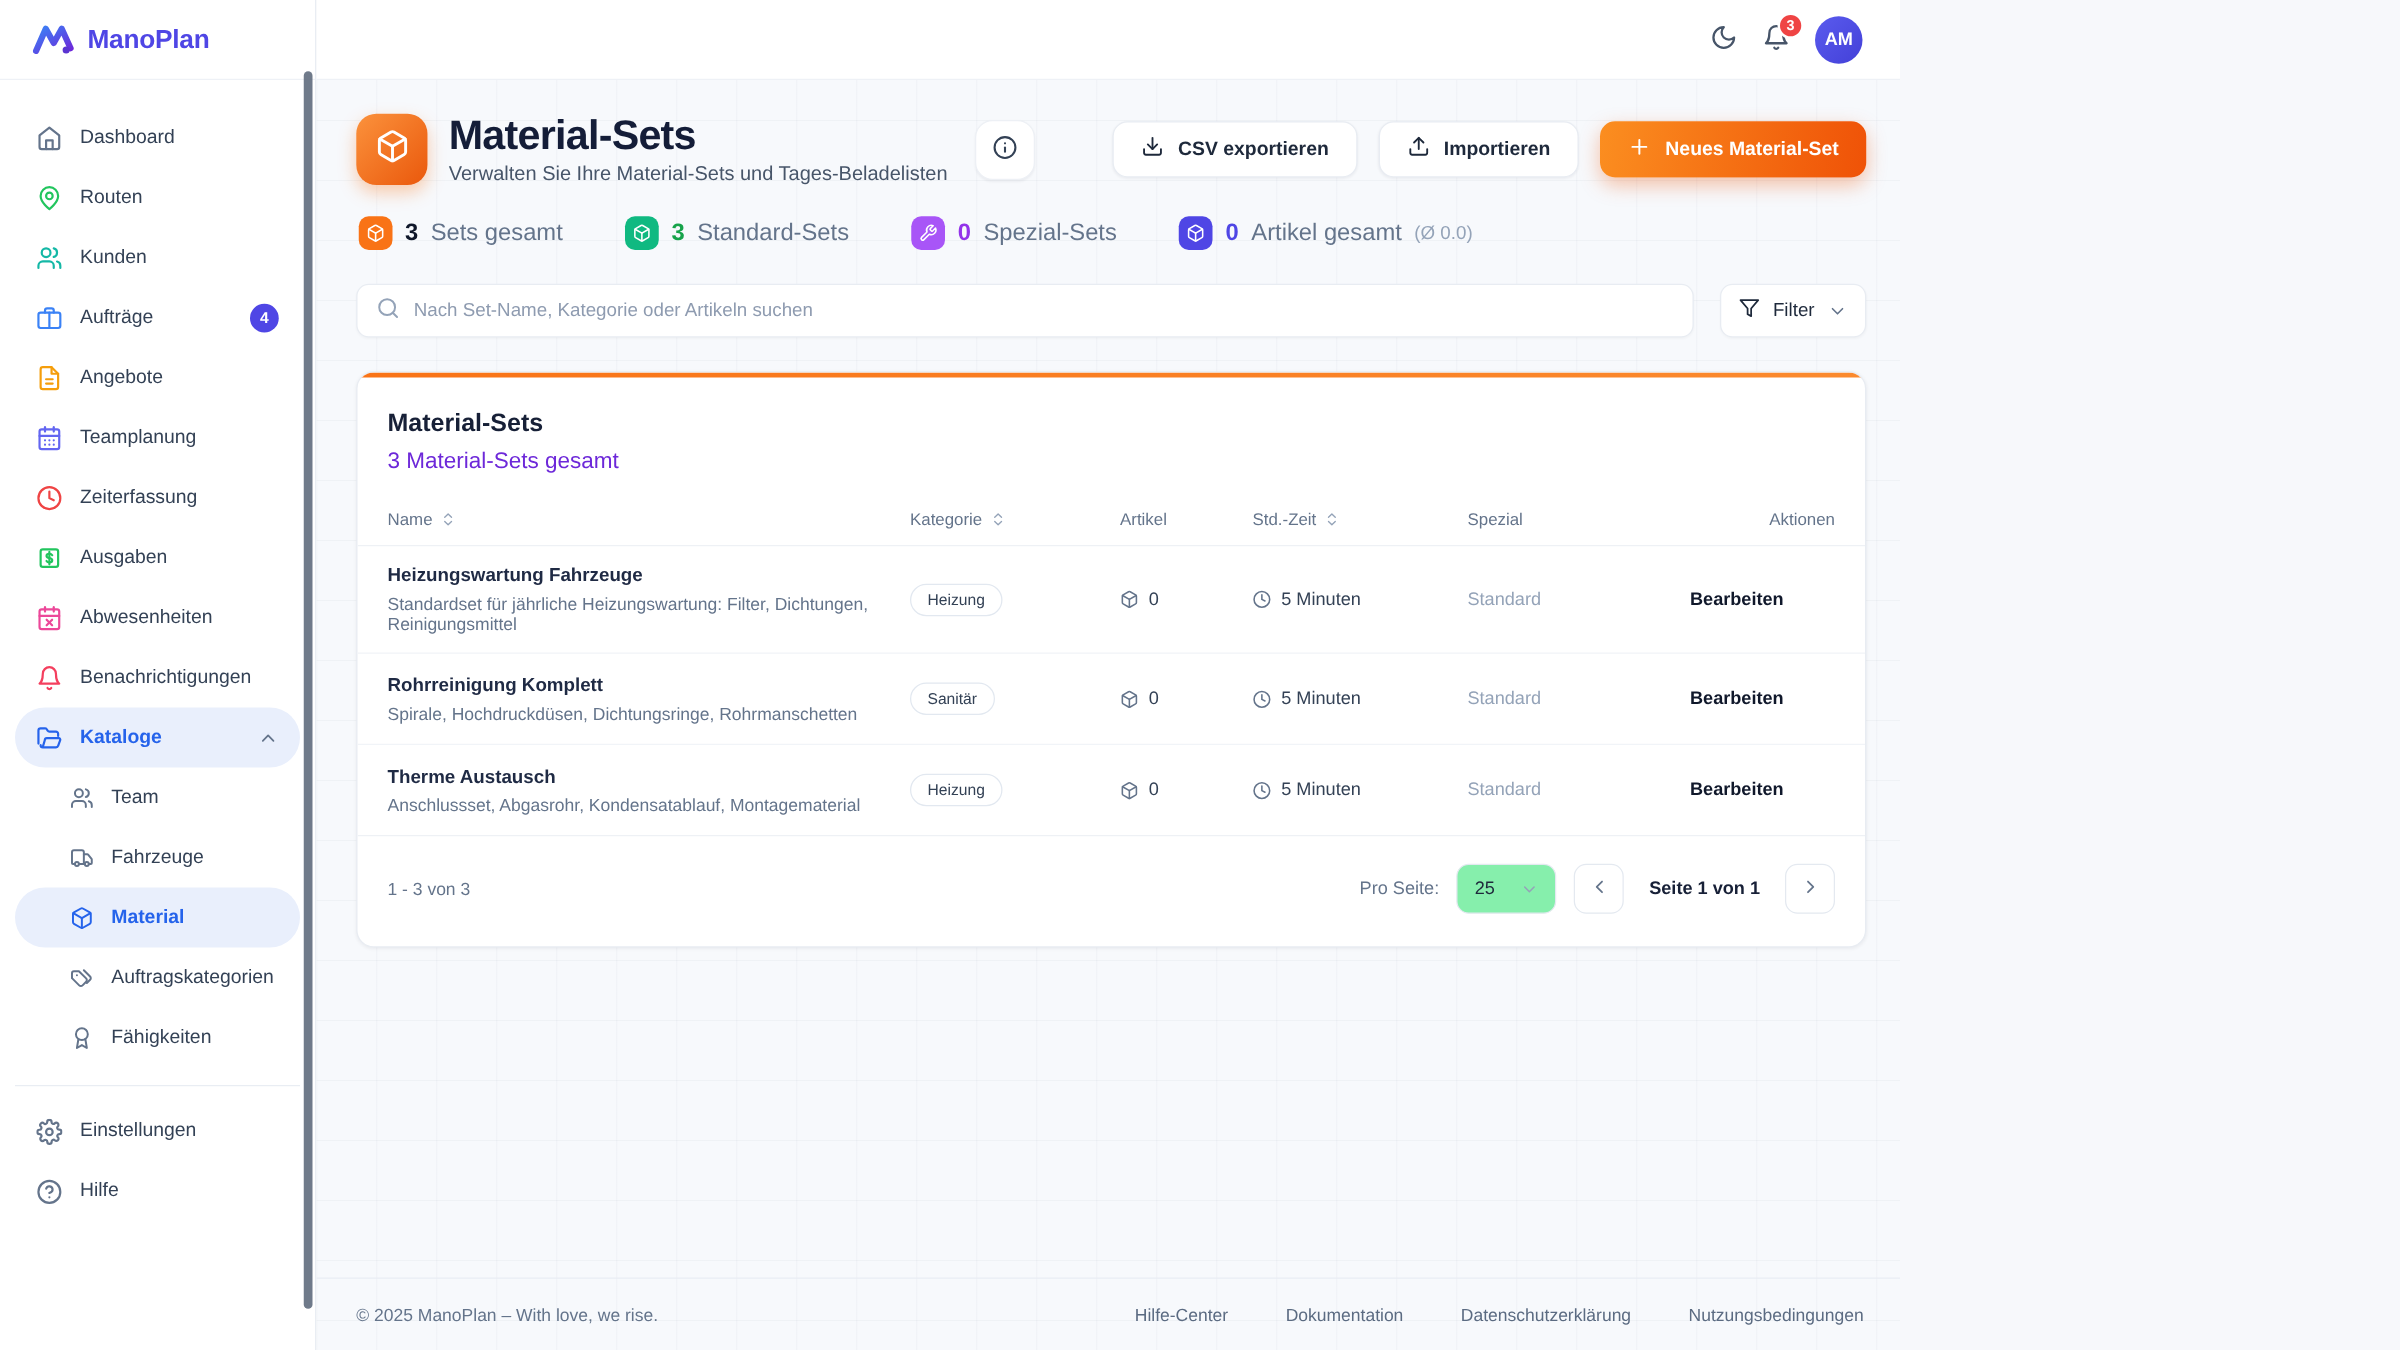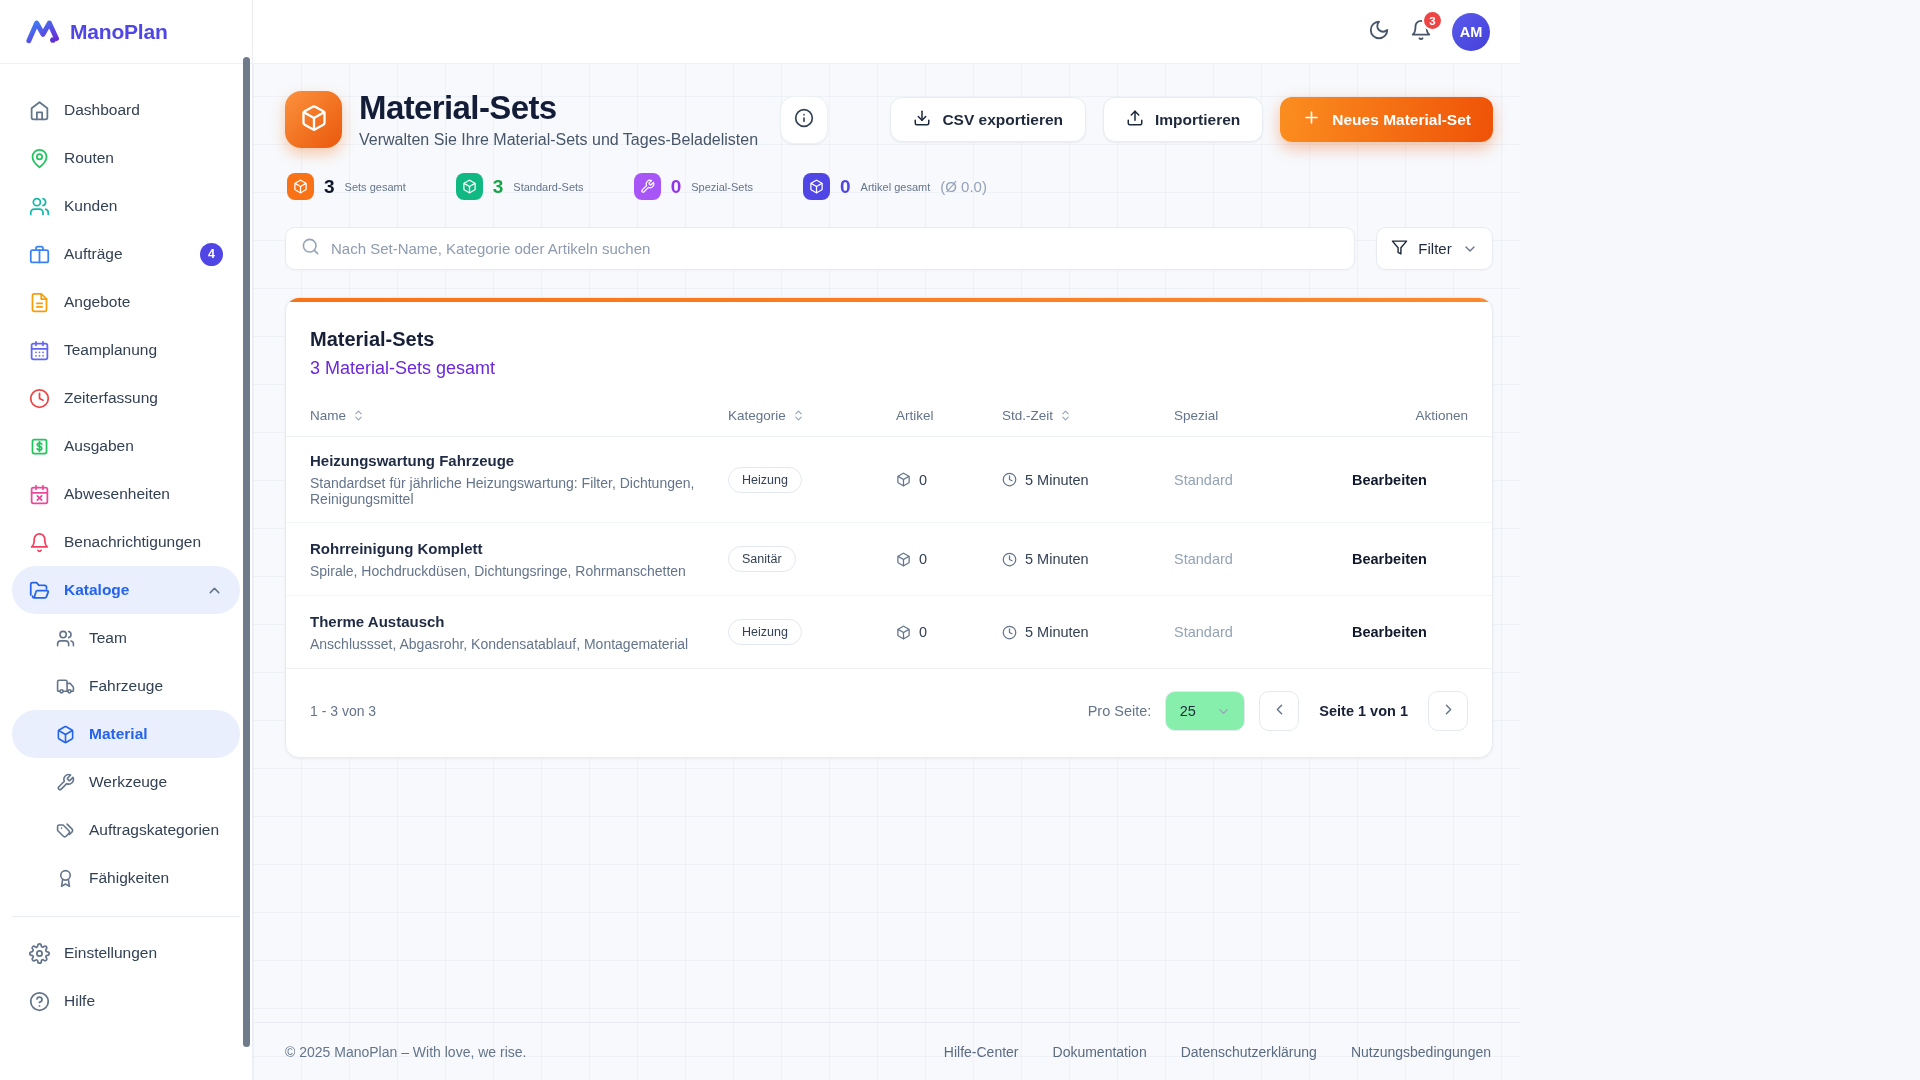--- a/index.html
+++ b/index.html
@@ -92,21 +92,21 @@
   .btn-primary {
     background:linear-gradient(100deg,#fb8e20,#ef5207); color:#fff; border:none;
     box-shadow:0 6px 16px rgba(239,82,7,.35);
   }
 
   
   .stats-row { display:flex; align-items:center; gap:50px; margin:0 0 27px 2px; }
   .stat { display:flex; align-items:center; gap:10px; }
   .stat-icon { width:27px; height:27px; border-radius:8px; color:#fff; display:flex; align-items:center; justify-content:center; }
   .stat-value { font-size:19px; font-weight:800; }
-  .stat-label { font-size:11px; color:#64748b; }
+  .stat-label { font-size:19px; color:#64748b; }
   .stat-extra { font-size:15px; color:#94a3b8; }
 
   
   .search-row { display:flex; gap:21px; margin-bottom:27px; }
   .search-box {
     flex:1; height:43px; background:#fff; border:1px solid #e8ecf2; border-radius:10px;
     display:flex; align-items:center; gap:11px; padding:0 15px; color:#94a3b8;
     box-shadow:0 1px 2px rgba(15,23,42,.03);
   }
   .search-box input { flex:1; border:none; outline:none; font-family:inherit; font-size:15px; color:#334155; background:transparent; }
@@ -163,21 +163,21 @@
     display:flex; align-items:center; justify-content:center; color:#64748b; cursor:pointer;
   }
   .page-indicator { font-size:14.5px; font-weight:700; color:#172037; margin:0 6px; }
 
   
   .page-footer {
     border-top:1px solid #e9edf3; height:58px; display:flex; align-items:center;
     justify-content:space-between; padding:0 29px 0 32px; background:transparent;
   }
   .copyright { font-size:14px; color:#64748b; }
-  .footer-links { display:flex; gap:34px; }
+  .footer-links { display:flex; gap:46px; }
   .flink { font-size:14px; color:#5b6b82; text-decoration:none; cursor:pointer; }
 </style>
 </head>
 <body>
 
 <div class="app">
 
   <aside class="sidebar">
     <div class="logo-row">
       <svg width="34" height="27" viewBox="0 0 48 36">
@@ -336,28 +336,20 @@
         </div>
         <div class="nav-item active sub">
           <span class="nav-ic" style="color:#2563eb">
             <svg width="19" height="19" viewBox="0 0 24 24" fill="none" stroke="currentColor" stroke-width="2" stroke-linecap="round" stroke-linejoin="round">
               <path d="M21 8a2 2 0 0 0-1-1.73l-7-4a2 2 0 0 0-2 0l-7 4A2 2 0 0 0 3 8v8a2 2 0 0 0 1 1.73l7 4a2 2 0 0 0 2 0l7-4A2 2 0 0 0 21 16Z"></path>
               <path d="m3.3 7 8.7 5 8.7-5"></path>
               <path d="M12 22V12"></path>
             </svg>
           </span>
           <span class="nav-label">Material</span>
-        </div>
-        <div class="nav-item sub">
-          <span class="nav-ic" style="color:#64748b">
-            <svg width="19" height="19" viewBox="0 0 24 24" fill="none" stroke="currentColor" stroke-width="2" stroke-linecap="round" stroke-linejoin="round">
-              <path d="M14.7 6.3a1 1 0 0 0 0 1.4l1.6 1.6a1 1 0 0 0 1.4 0l3.77-3.77a6 6 0 0 1-7.94 7.94l-6.91 6.91a2.12 2.12 0 0 1-3-3l6.91-6.91a6 6 0 0 1 7.94-7.94l-3.76 3.76z"></path>
-            </svg>
-          </span>
-          <span class="nav-label">Werkzeuge</span>
         </div>
         <div class="nav-item sub">
           <span class="nav-ic" style="color:#64748b">
             <svg width="19" height="19" viewBox="0 0 24 24" fill="none" stroke="currentColor" stroke-width="2" stroke-linecap="round" stroke-linejoin="round">
               <path d="M9 5H4a2 2 0 0 0-2 2v5l7.3 7.3a2.4 2.4 0 0 0 3.4 0l3.6-3.6a2.4 2.4 0 0 0 0-3.4L9 5Z"></path>
               <path d="M7 9.01V9"></path>
               <path d="m14 4 6.3 6.3a2.4 2.4 0 0 1 0 3.4L17 17"></path>
             </svg>
           </span>
           <span class="nav-label">Auftragskategorien</span>

